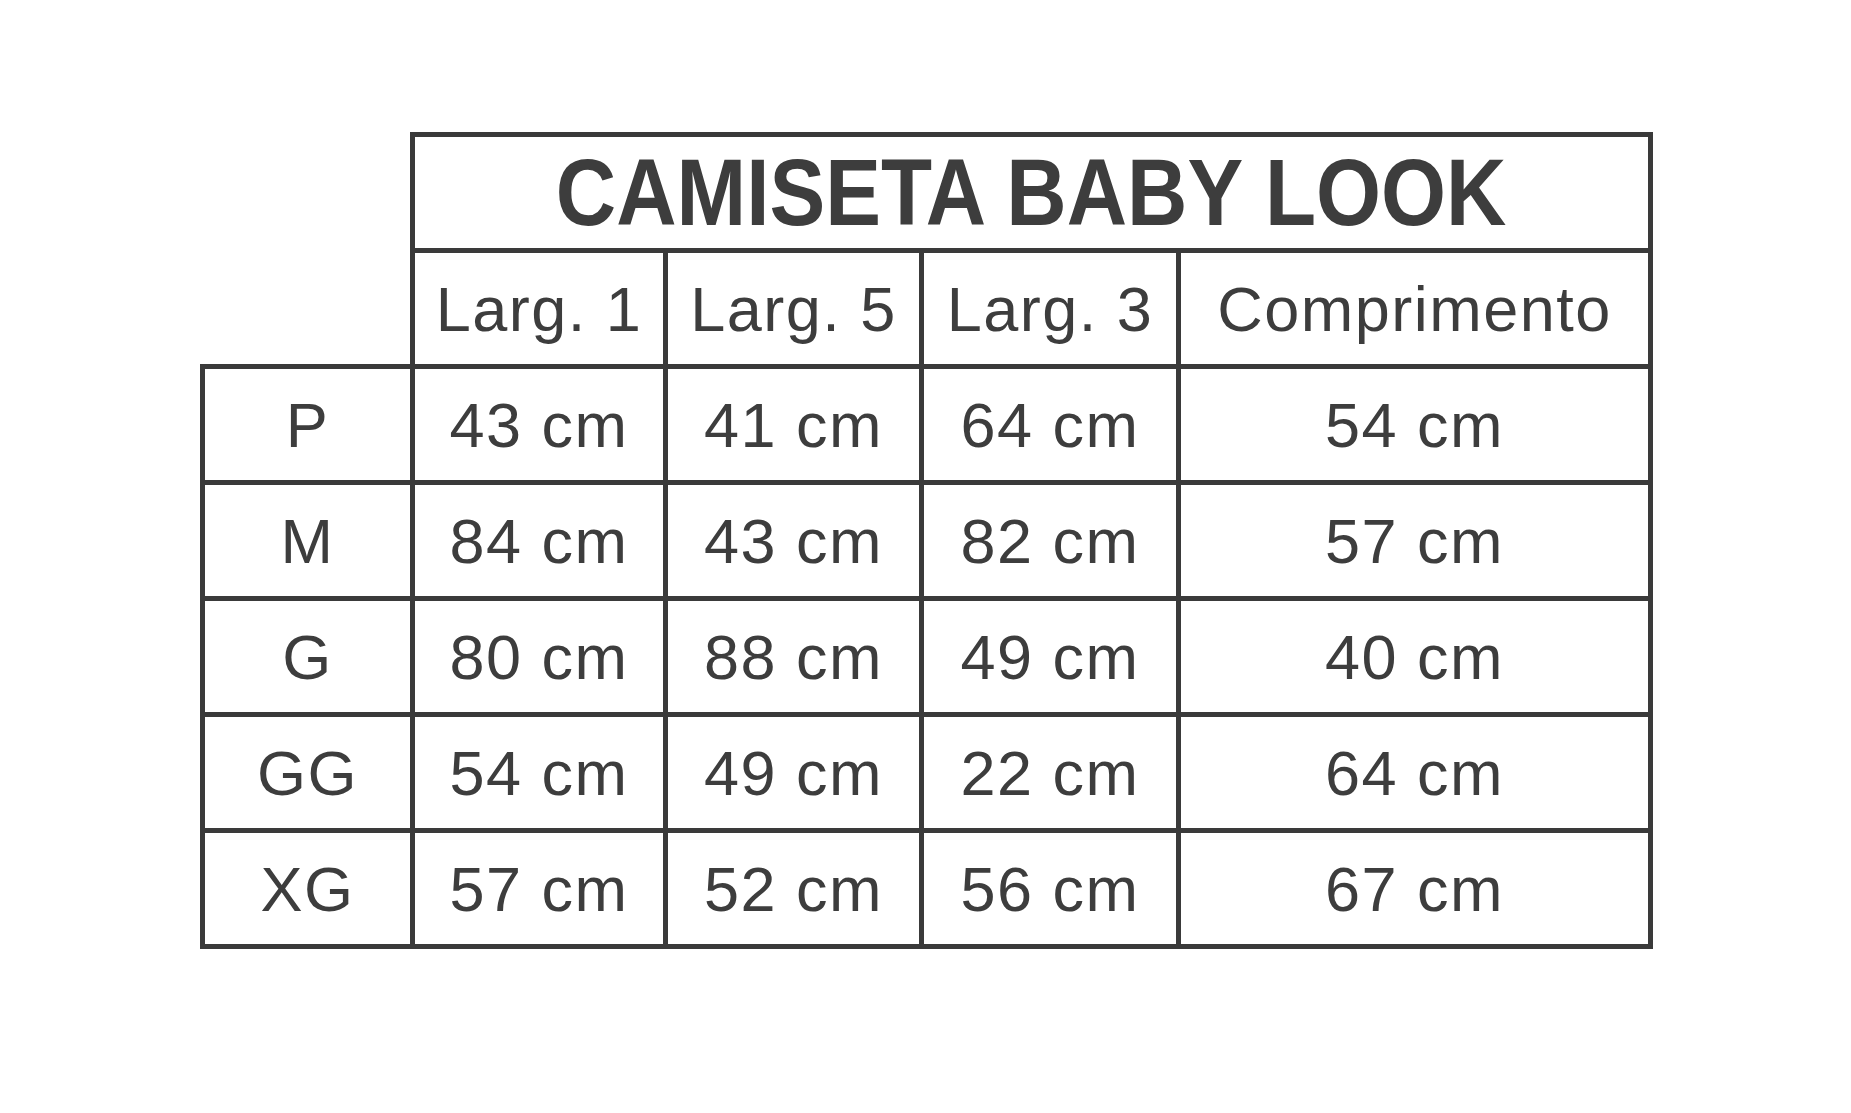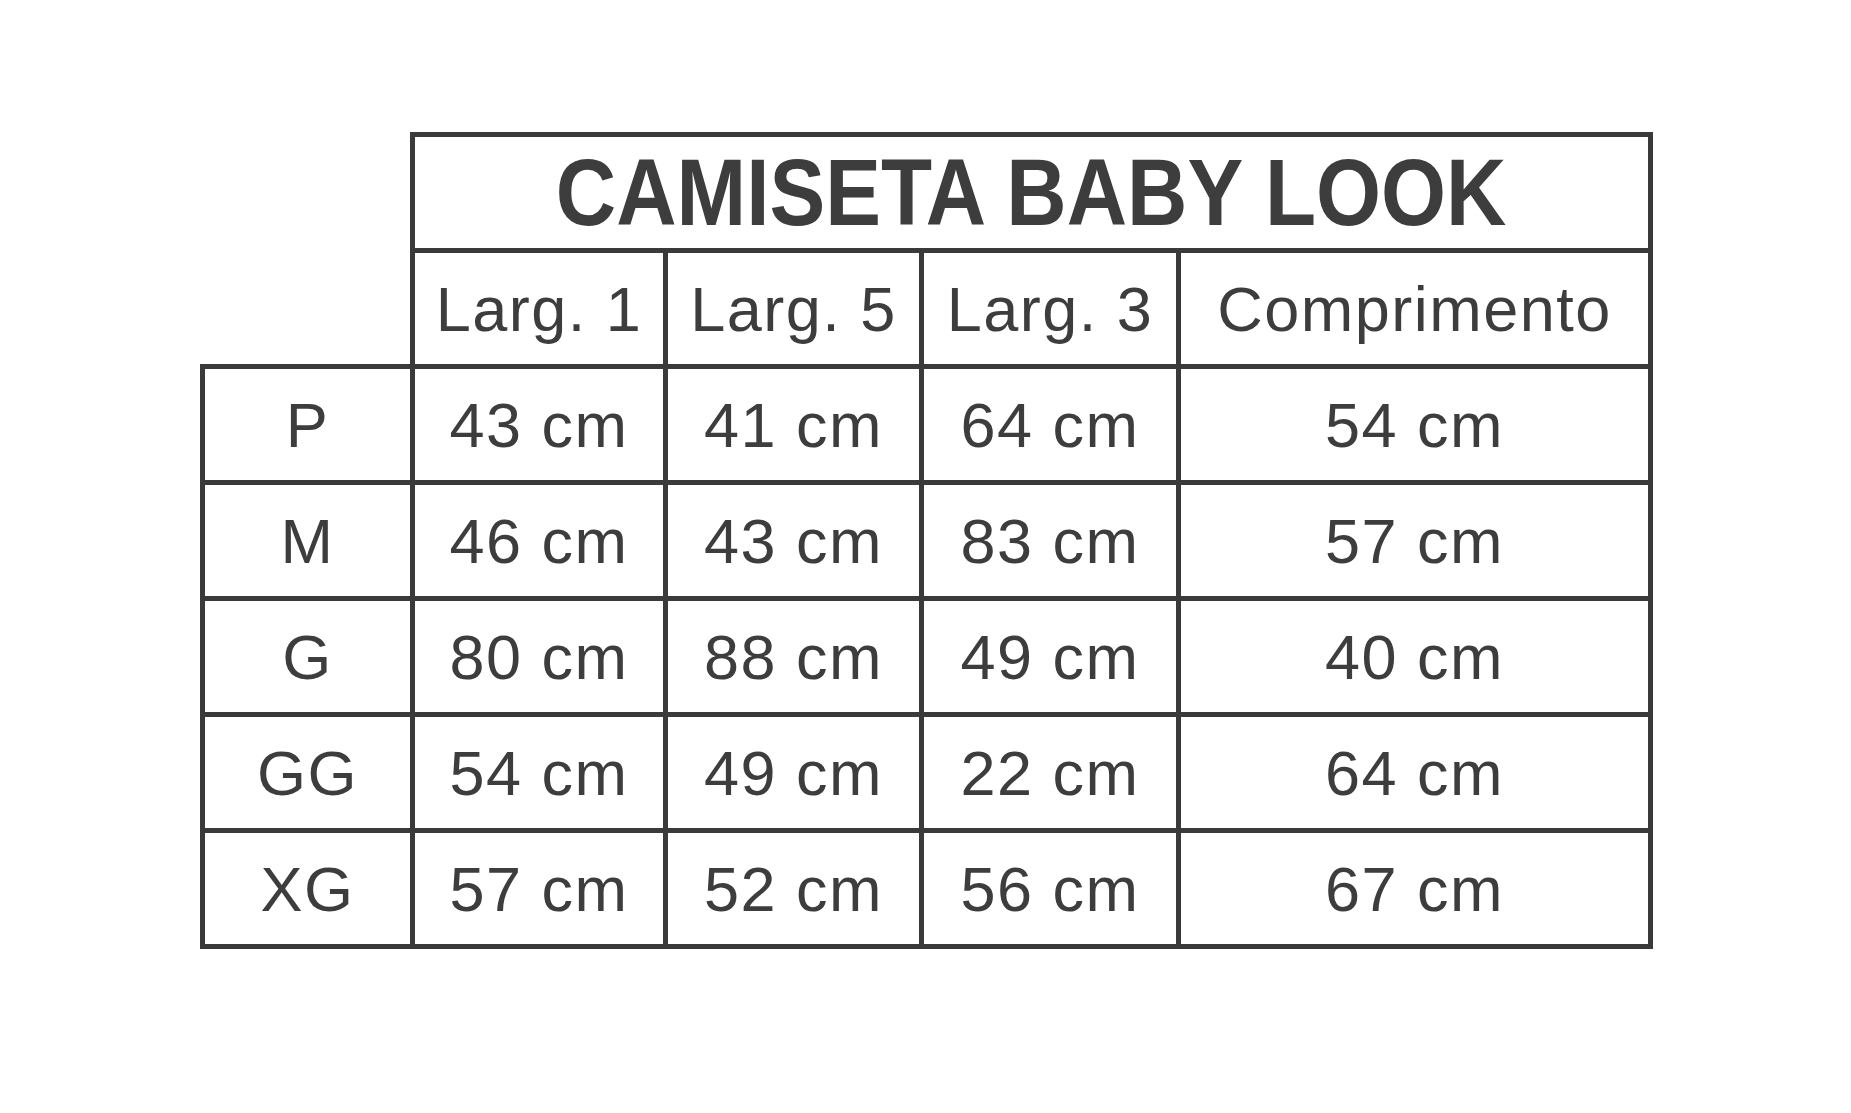--- a/index.html
+++ b/index.html
@@ -88,23 +88,23 @@
       </tr>
       <tr>
         <td class="label-cell">P</td>
         <td class="value-cell">43 cm</td>
         <td class="value-cell">41 cm</td>
         <td class="value-cell">64 cm</td>
         <td class="value-cell">54 cm</td>
       </tr>
       <tr>
         <td class="label-cell">M</td>
-        <td class="value-cell">46 cm</td>
+        <td class="value-cell">84 cm</td>
         <td class="value-cell">43 cm</td>
-        <td class="value-cell">83 cm</td>
+        <td class="value-cell">82 cm</td>
         <td class="value-cell">57 cm</td>
       </tr>
       <tr>
         <td class="label-cell">G</td>
         <td class="value-cell">80 cm</td>
         <td class="value-cell">88 cm</td>
         <td class="value-cell">49 cm</td>
         <td class="value-cell">40 cm</td>
       </tr>
       <tr>

